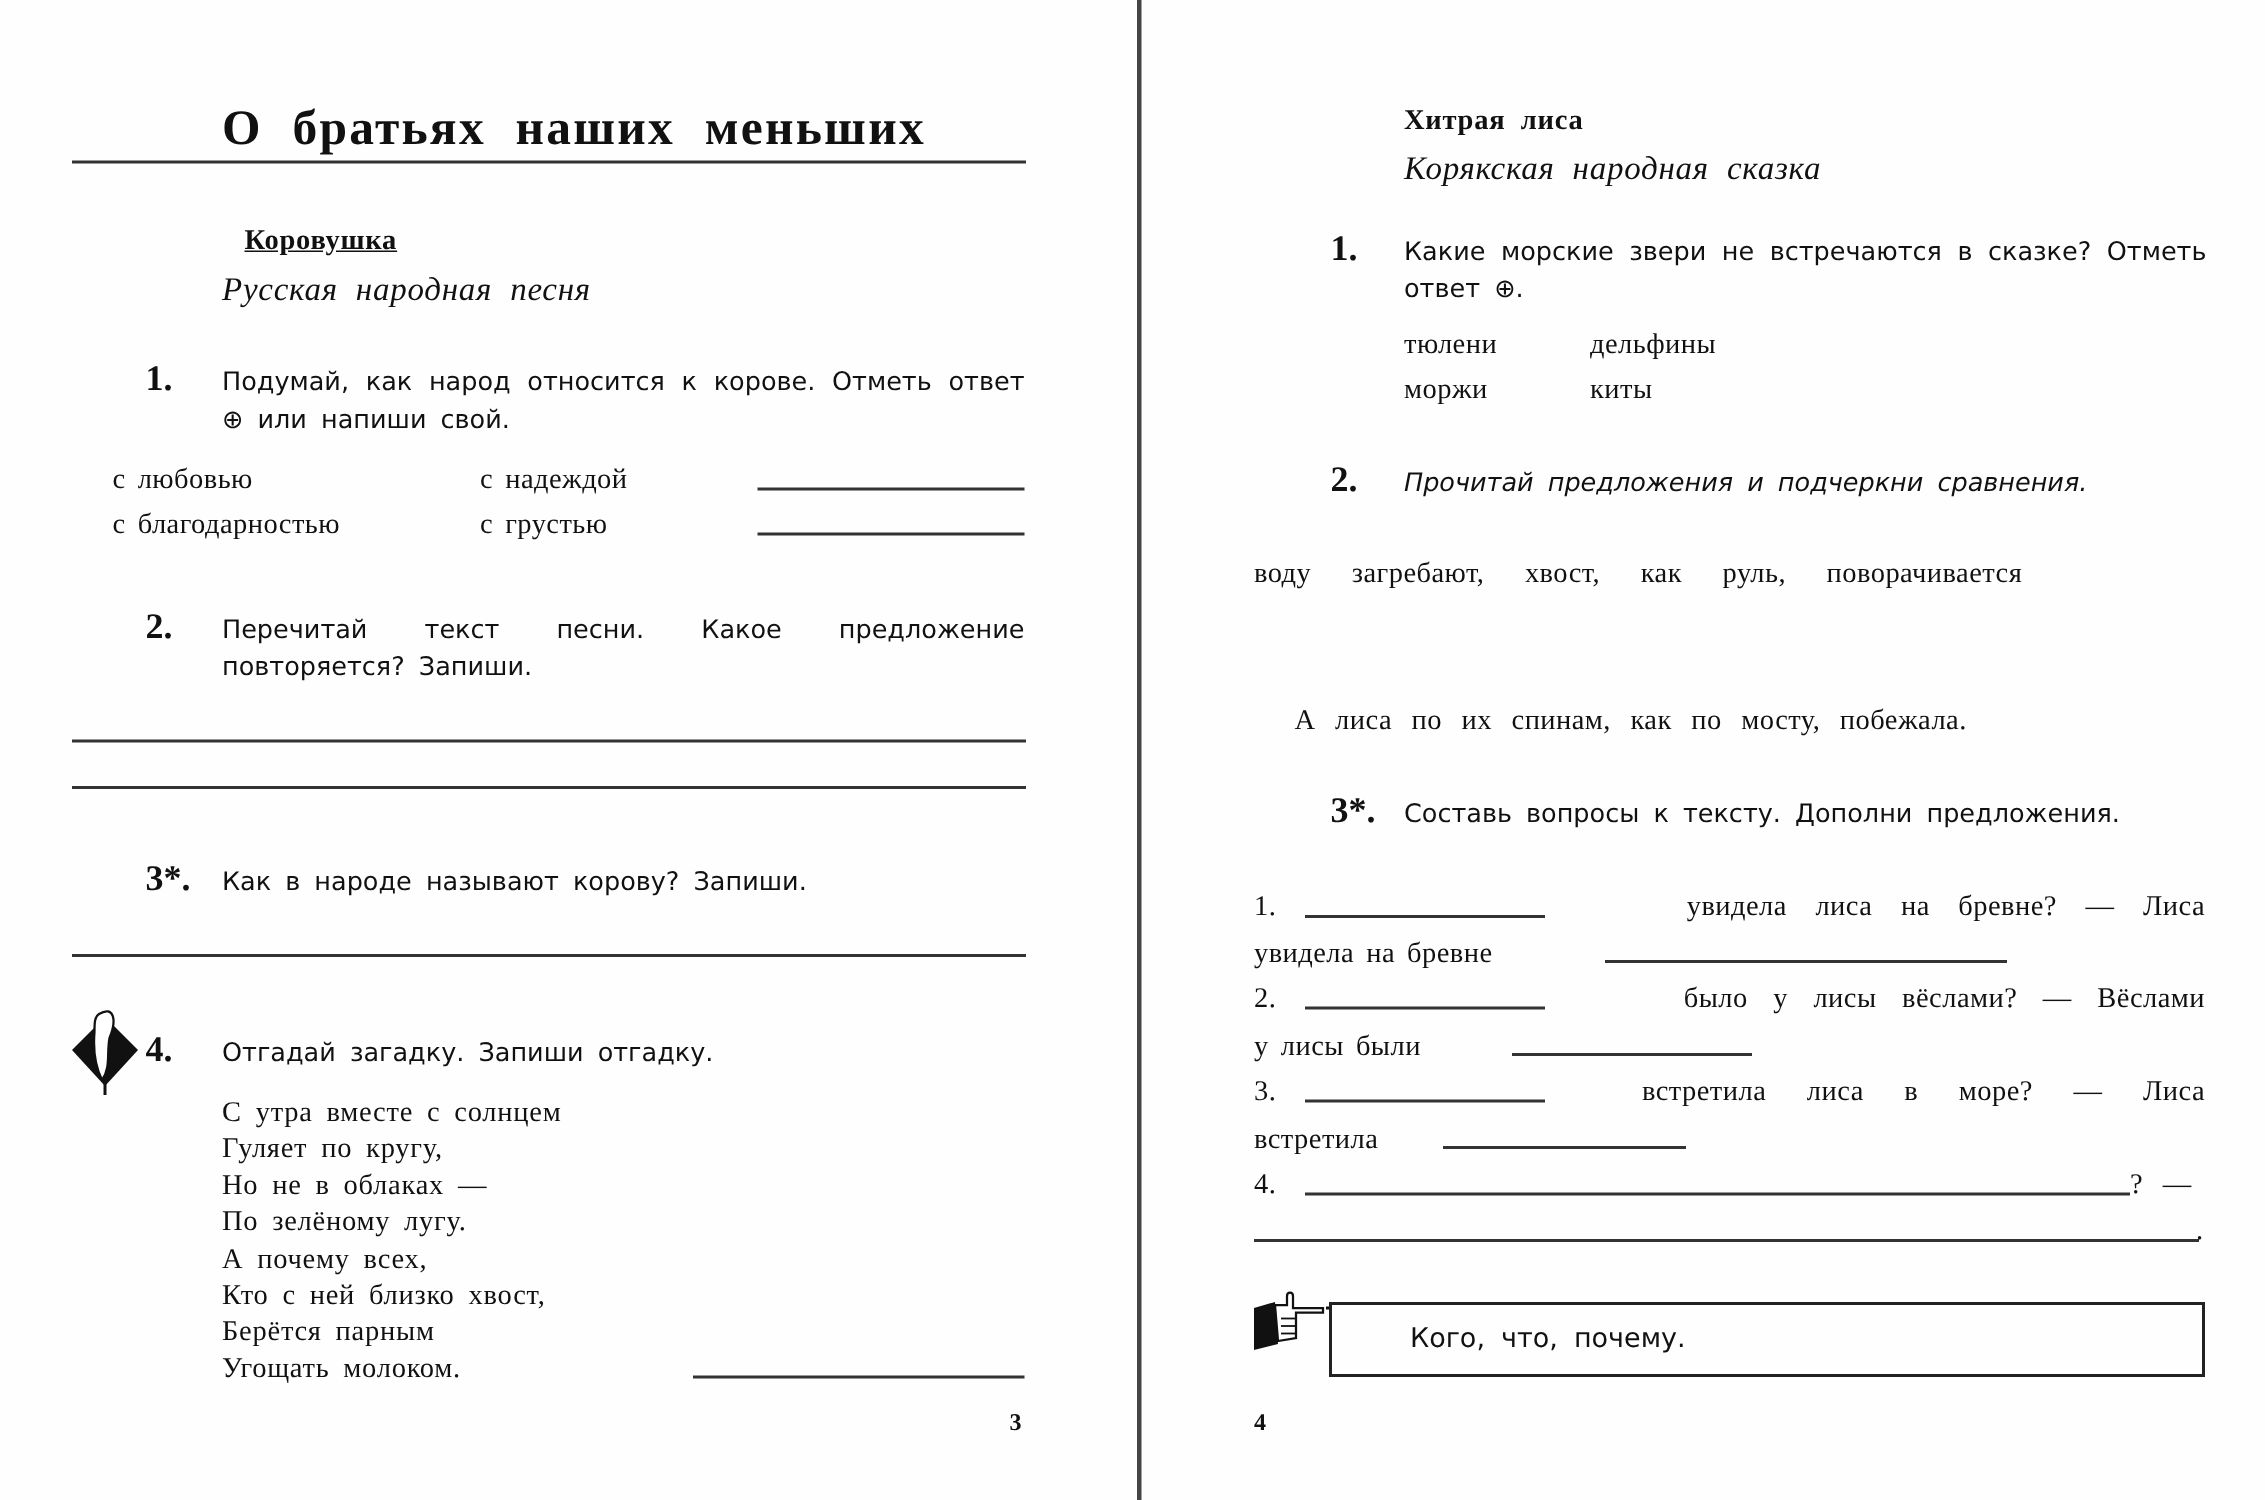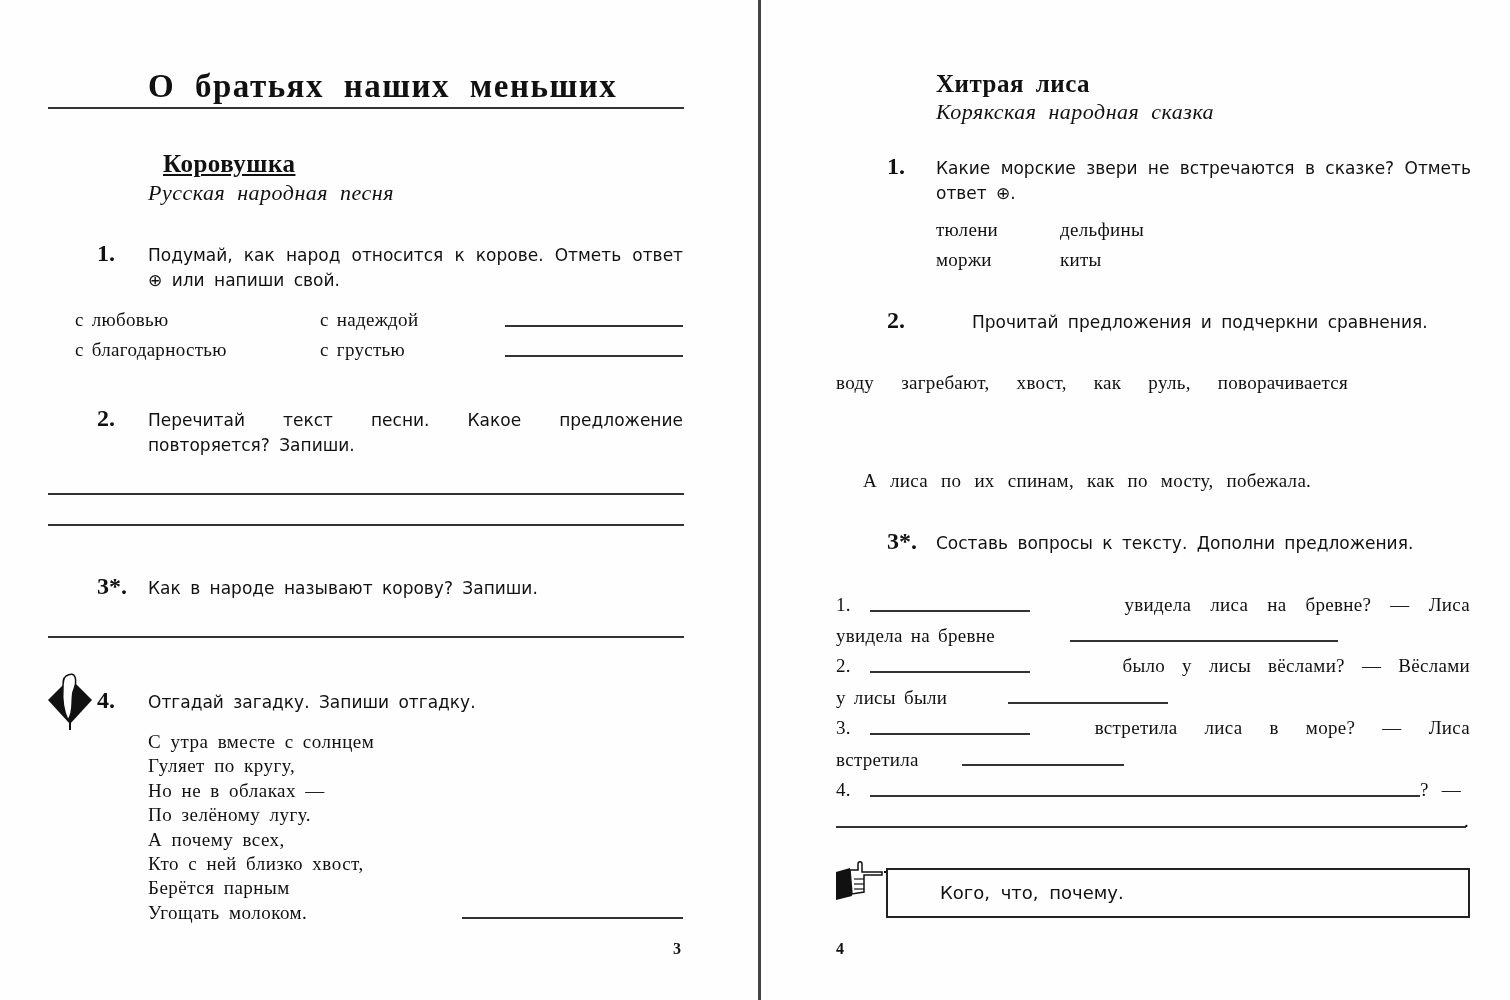--- a/index.html
+++ b/index.html
@@ -1,21 +1,21 @@
 <!DOCTYPE html>
 <html><head>
 <meta charset="utf-8">
 <style>
   html, body { margin:0; padding:0; }
   body { width:1510px; height:1000px; background:#fefefe; position:relative; overflow:hidden; color:#111; }
   .abs { position:absolute; }
   .divider { position:absolute; left:758px; top:0; width:3px; height:1000px; background:#444; }
   .rule { position:absolute; height:2px; background:#333; }
   .page-title { font-family:"Liberation Serif", serif; font-weight:bold; font-size:33px; letter-spacing:1.5px; word-spacing:10px; white-space:nowrap; }
-  .story-title { font-family:"Liberation Serif", serif; font-weight:bold; font-size:25px; letter-spacing:0.5px; word-spacing:5px; white-space:nowrap; }
+  .story-title { font-family:"Liberation Serif", serif; font-weight:bold; font-size:19px; letter-spacing:0.5px; word-spacing:5px; white-space:nowrap; }
   .story-sub { font-family:"Liberation Serif", serif; font-style:italic; font-size:22px; letter-spacing:0.5px; word-spacing:6px; white-space:nowrap; }
   .task-num { font-family:"Liberation Serif", serif; font-weight:bold; font-size:24px; }
   .task-text { font-family:"DejaVu Sans", sans-serif; font-size:17px; line-height:25px; text-align:justify; word-spacing:4px; }
   .task-text.nojust { text-align:left; }
   .body-text { font-family:"Liberation Serif", serif; font-size:19px; line-height:26px; letter-spacing:0.3px; word-spacing:3px; white-space:nowrap; }
   .justify-line { display:flex; justify-content:space-between; }
   .poem-line { font-family:"Liberation Serif", serif; font-size:19px; line-height:24.4px; letter-spacing:0.5px; word-spacing:4px; white-space:nowrap; }
   .page-num { font-family:"Liberation Serif", serif; font-size:16px; font-weight:bold; }
   .note-box { position:absolute; left:886px; top:868px; width:584px; height:50px; border:2px solid #222; box-sizing:border-box; }
   .note-text { position:absolute; left:52px; top:12px; font-family:"DejaVu Sans", sans-serif; font-size:18px; word-spacing:5px; white-space:nowrap; }
@@ -87,21 +87,21 @@
   <div class="abs task-num" style="left:887px; top:153px;">1.</div>
   <div class="abs task-text" style="left:936px; top:156px; width:535px;">
     <span>Какие морские звери не встречаются в сказке? Отметь ответ ⊕.</span>
   </div>
   <div class="abs body-text" style="left:936px; top:217px;">тюлени</div>
   <div class="abs body-text" style="left:1060px; top:217px;">дельфины</div>
   <div class="abs body-text" style="left:936px; top:247px;">моржи</div>
   <div class="abs body-text" style="left:1060px; top:247px;">киты</div>
 
   <div class="abs task-num" style="left:887px; top:307px;">2.</div>
-  <div class="abs task-text" style="left:972px; top:310px; width:535px;">
+  <div class="abs task-text" style="left:936px; top:310px; width:535px;font-style:italic;">
     <span>Прочитай предложения и подчеркни сравнения.</span>
   </div>
   <div class="abs" style="left:836px; top:370px; width:635px;">
     <div class="body-text" style="word-spacing:22px;">воду загребают, хвост, как руль, поворачивается</div>
   </div>
   <div class="abs body-text" style="left:863px; top:468px; word-spacing:8px;">А лиса по их спинам, как по мосту, побежала.</div>
 
   <div class="abs task-num" style="left:887px; top:528px;">3*.</div>
   <div class="abs task-text" style="left:936px; top:531px; width:535px;">
     <span>Составь вопросы к тексту. Дополни предложения.</span>

